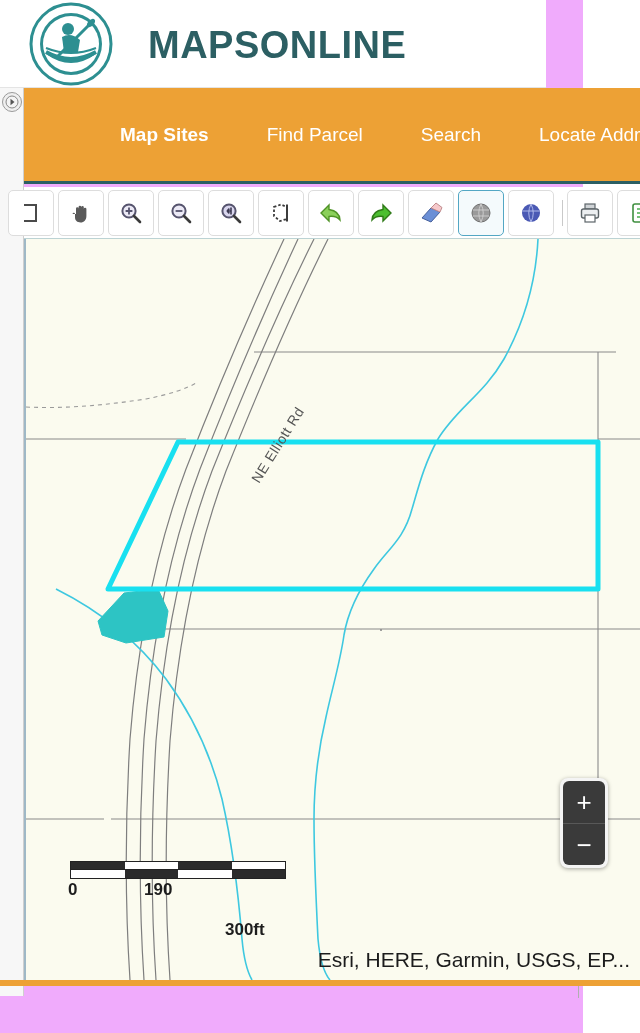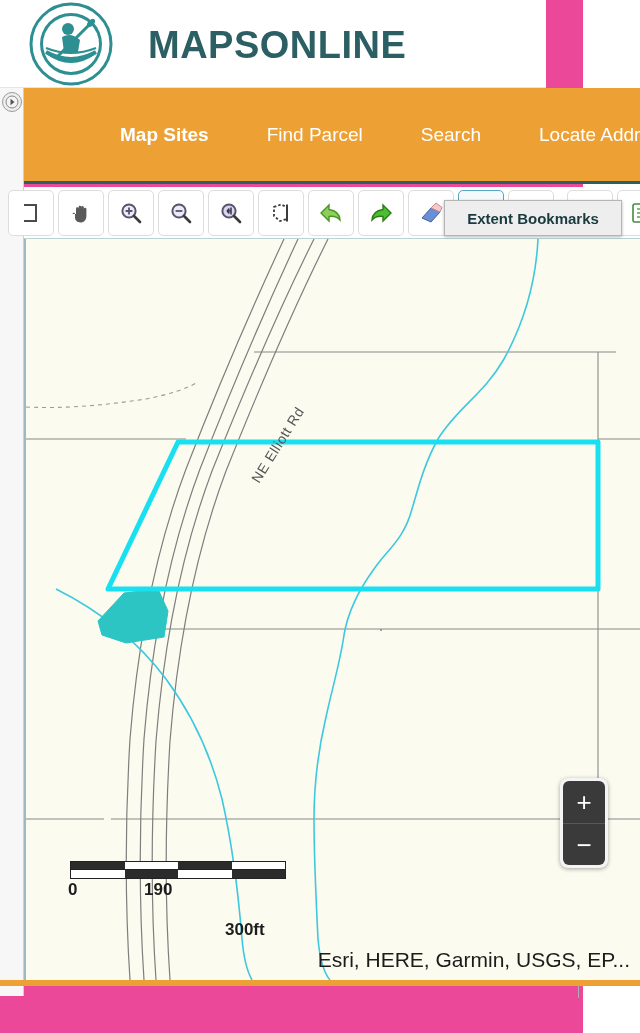--- a/index.html
+++ b/index.html
@@ -1,21 +1,21 @@
 <!DOCTYPE html>
 <html><head>
 <meta charset="utf-8">
 <style>
   * { margin:0; padding:0; box-sizing:border-box; }
   html, body {
     width:640px; height:1033px;
     font-family:"Liberation Sans", sans-serif;
     background:#ffffff; overflow:hidden;
   }
-  #app { position:relative; width:583px; height:1033px; background:#ec4899; }
+  #app { position:relative; width:583px; height:1033px; background:#f0abfc; }
 
   
   .header {
     position:absolute; left:0; top:0; width:546px; height:88px;
     background:#ffffff; display:flex; align-items:center;
     border-bottom:1px solid #e4e4e4;
   }
   .seal { width:110px; height:84px; position:relative; flex:0 0 auto; margin-left:16px; }
   .seal svg { position:absolute; left:0; top:0; }
   .brand { margin-left:22px; padding-top:2px; }
@@ -272,21 +272,20 @@
     </div>
 
     <div class="tool">
       <svg width="24" height="24" viewBox="0 0 24 24">
         <rect x="5" y="3" width="14" height="18" rx="2" fill="#ffffff" stroke="#3f8f3f" stroke-width="1.6"></rect>
         <path d="M9 8 H15 M9 12 H15 M9 16 H13" stroke="#4caf50" stroke-width="1.6"></path>
       </svg>
     </div>
   </div>
 
-  <div class="tooltip">Extent Bookmarks</div>
 
   <div class="map">
 
     <svg width="616" height="741" viewBox="0 0 616 741">
       <rect x="0" y="0" width="616" height="741" fill="#fbfbef"></rect>
 
       <g stroke="#8a8a8a" stroke-width="1.1" fill="none">
         <line x1="228" y1="113" x2="590" y2="113"></line>
         <line x1="0" y1="200" x2="160" y2="200"></line>
         <line x1="572" y1="200" x2="616" y2="200"></line>

